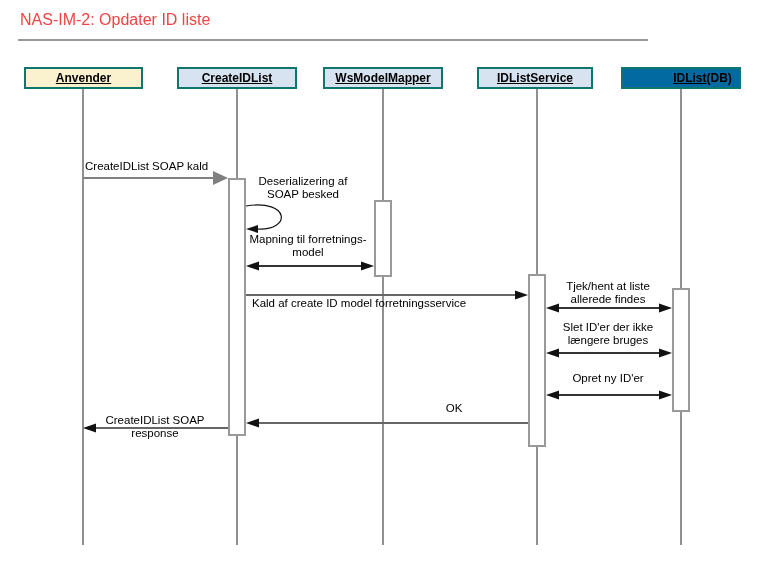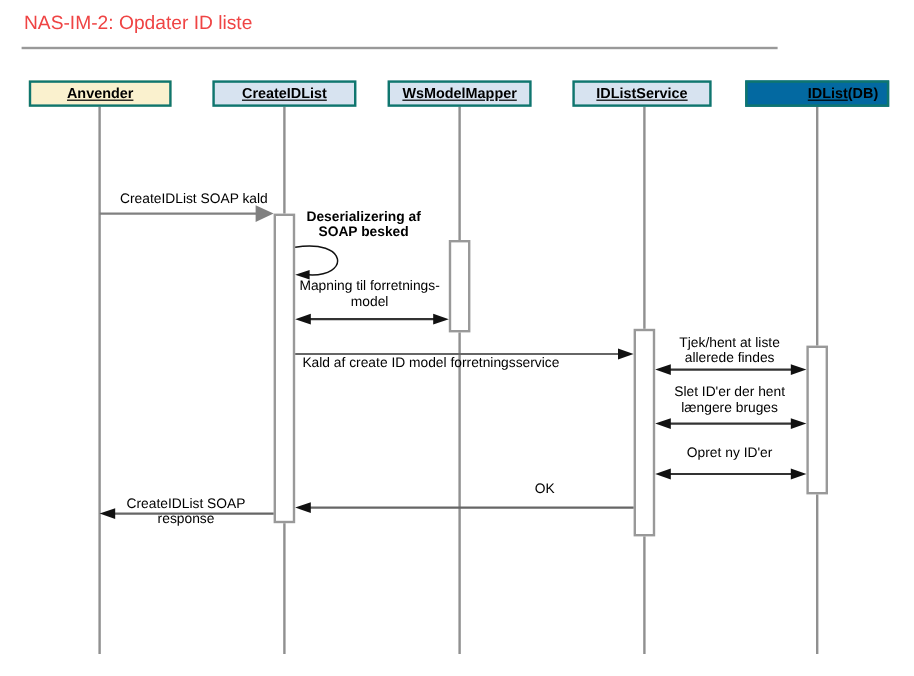--- a/index.html
+++ b/index.html
@@ -110,28 +110,28 @@
       <line x1="528" y1="423" x2="257" y2="423" stroke="#666" stroke-width="1.8"></line>
       <polygon points="246,423 259,418.5 259,427.5" fill="#111"></polygon>
     </g>
 
     <g>
       <line x1="228" y1="428" x2="95" y2="428" stroke="#666" stroke-width="1.8"></line>
       <polygon points="83,428 96,423.5 96,432.5" fill="#111"></polygon>
     </g>
   </svg>
 
-  <div class="msg-label" style="left:85px;top:160px;padding-left:15px;">CreateIDList SOAP kald</div>
-  <div class="msg-label c" style="left:243px;top:175px;width:120px;font-weight:bold;">Deserializering af
+  <div class="msg-label" style="left:85px;top:160px;">CreateIDList SOAP kald</div>
+  <div class="msg-label c" style="left:243px;top:175px;width:120px;">Deserializering af
 SOAP besked</div>
   <div class="msg-label c" style="left:241px;top:233px;width:134px;">Mapning til forretnings-
 model</div>
   <div class="msg-label" style="left:252px;top:297px;">Kald af create ID model forretningsservice</div>
   <div class="msg-label c" style="left:548px;top:280px;width:120px;">Tjek/hent at liste
 allerede findes</div>
-  <div class="msg-label c" style="left:548px;top:321px;width:120px;">Slet ID'er der hent
+  <div class="msg-label c" style="left:548px;top:321px;width:120px;">Slet ID'er der ikke
 længere bruges</div>
   <div class="msg-label c" style="left:548px;top:372px;width:120px;">Opret ny ID'er</div>
   <div class="msg-label c" style="left:434px;top:402px;width:40px;">OK</div>
   <div class="msg-label c" style="left:95px;top:414px;width:120px;">CreateIDList SOAP
 response</div>
 
 </div>
 
 </body></html>

